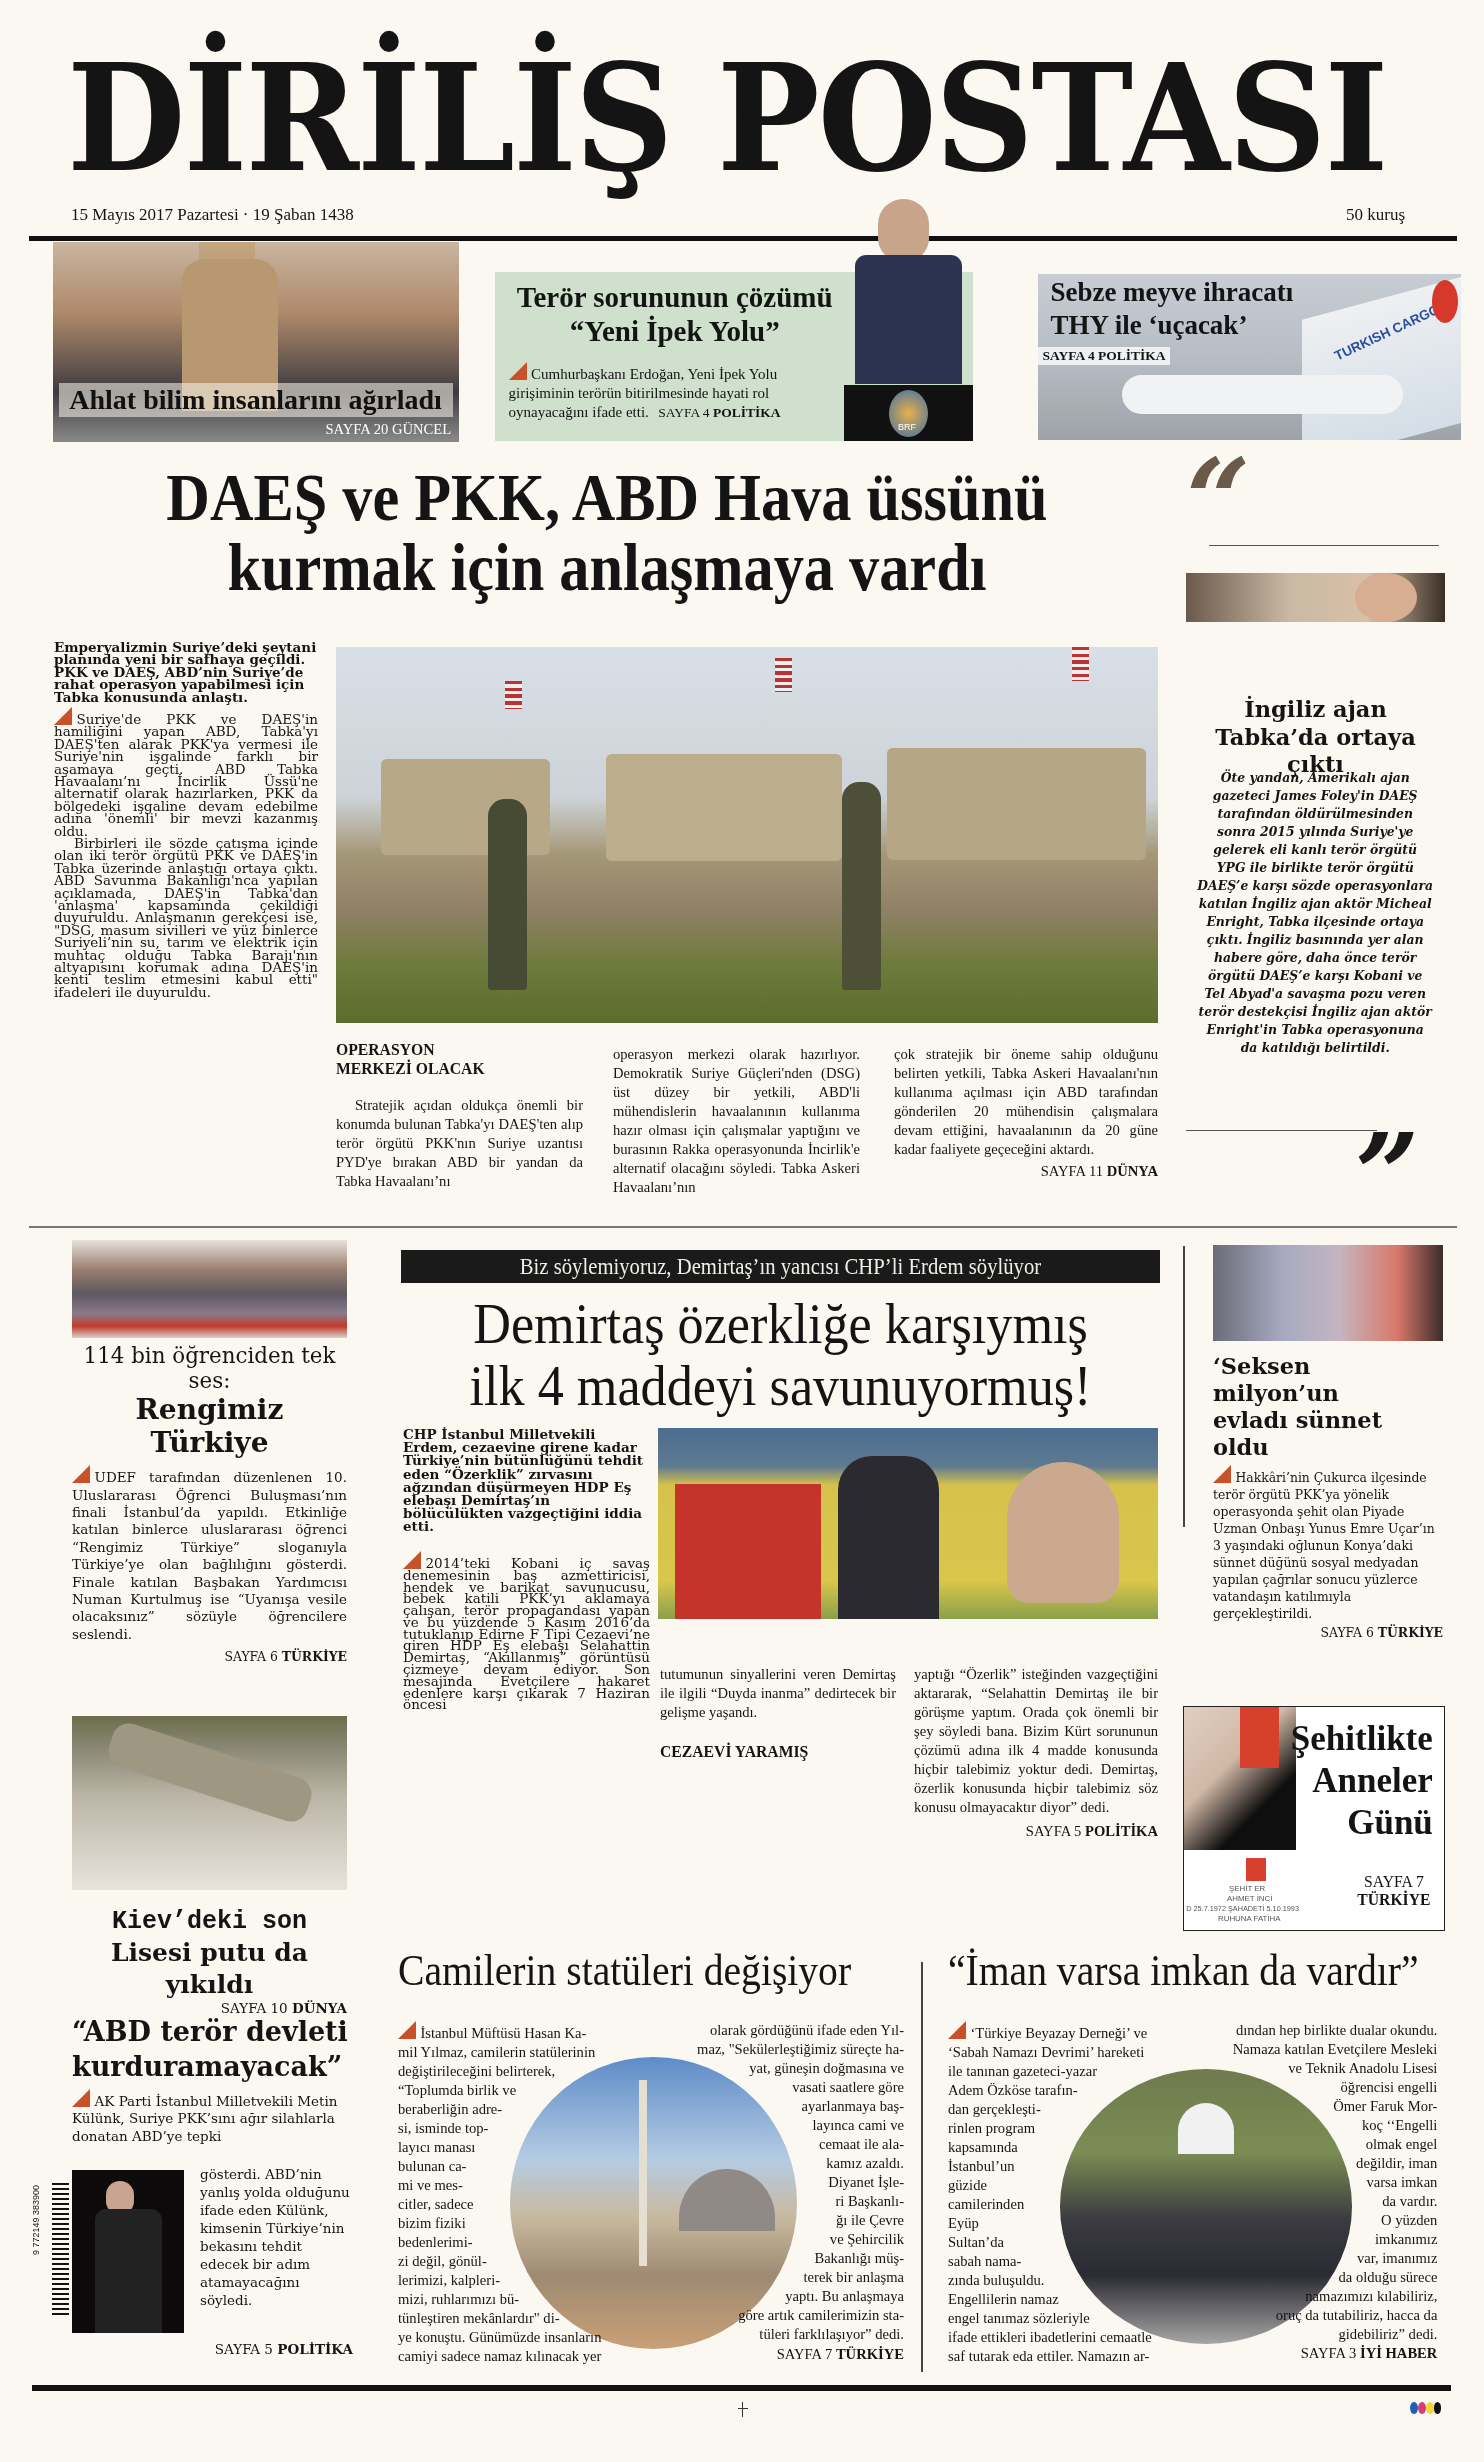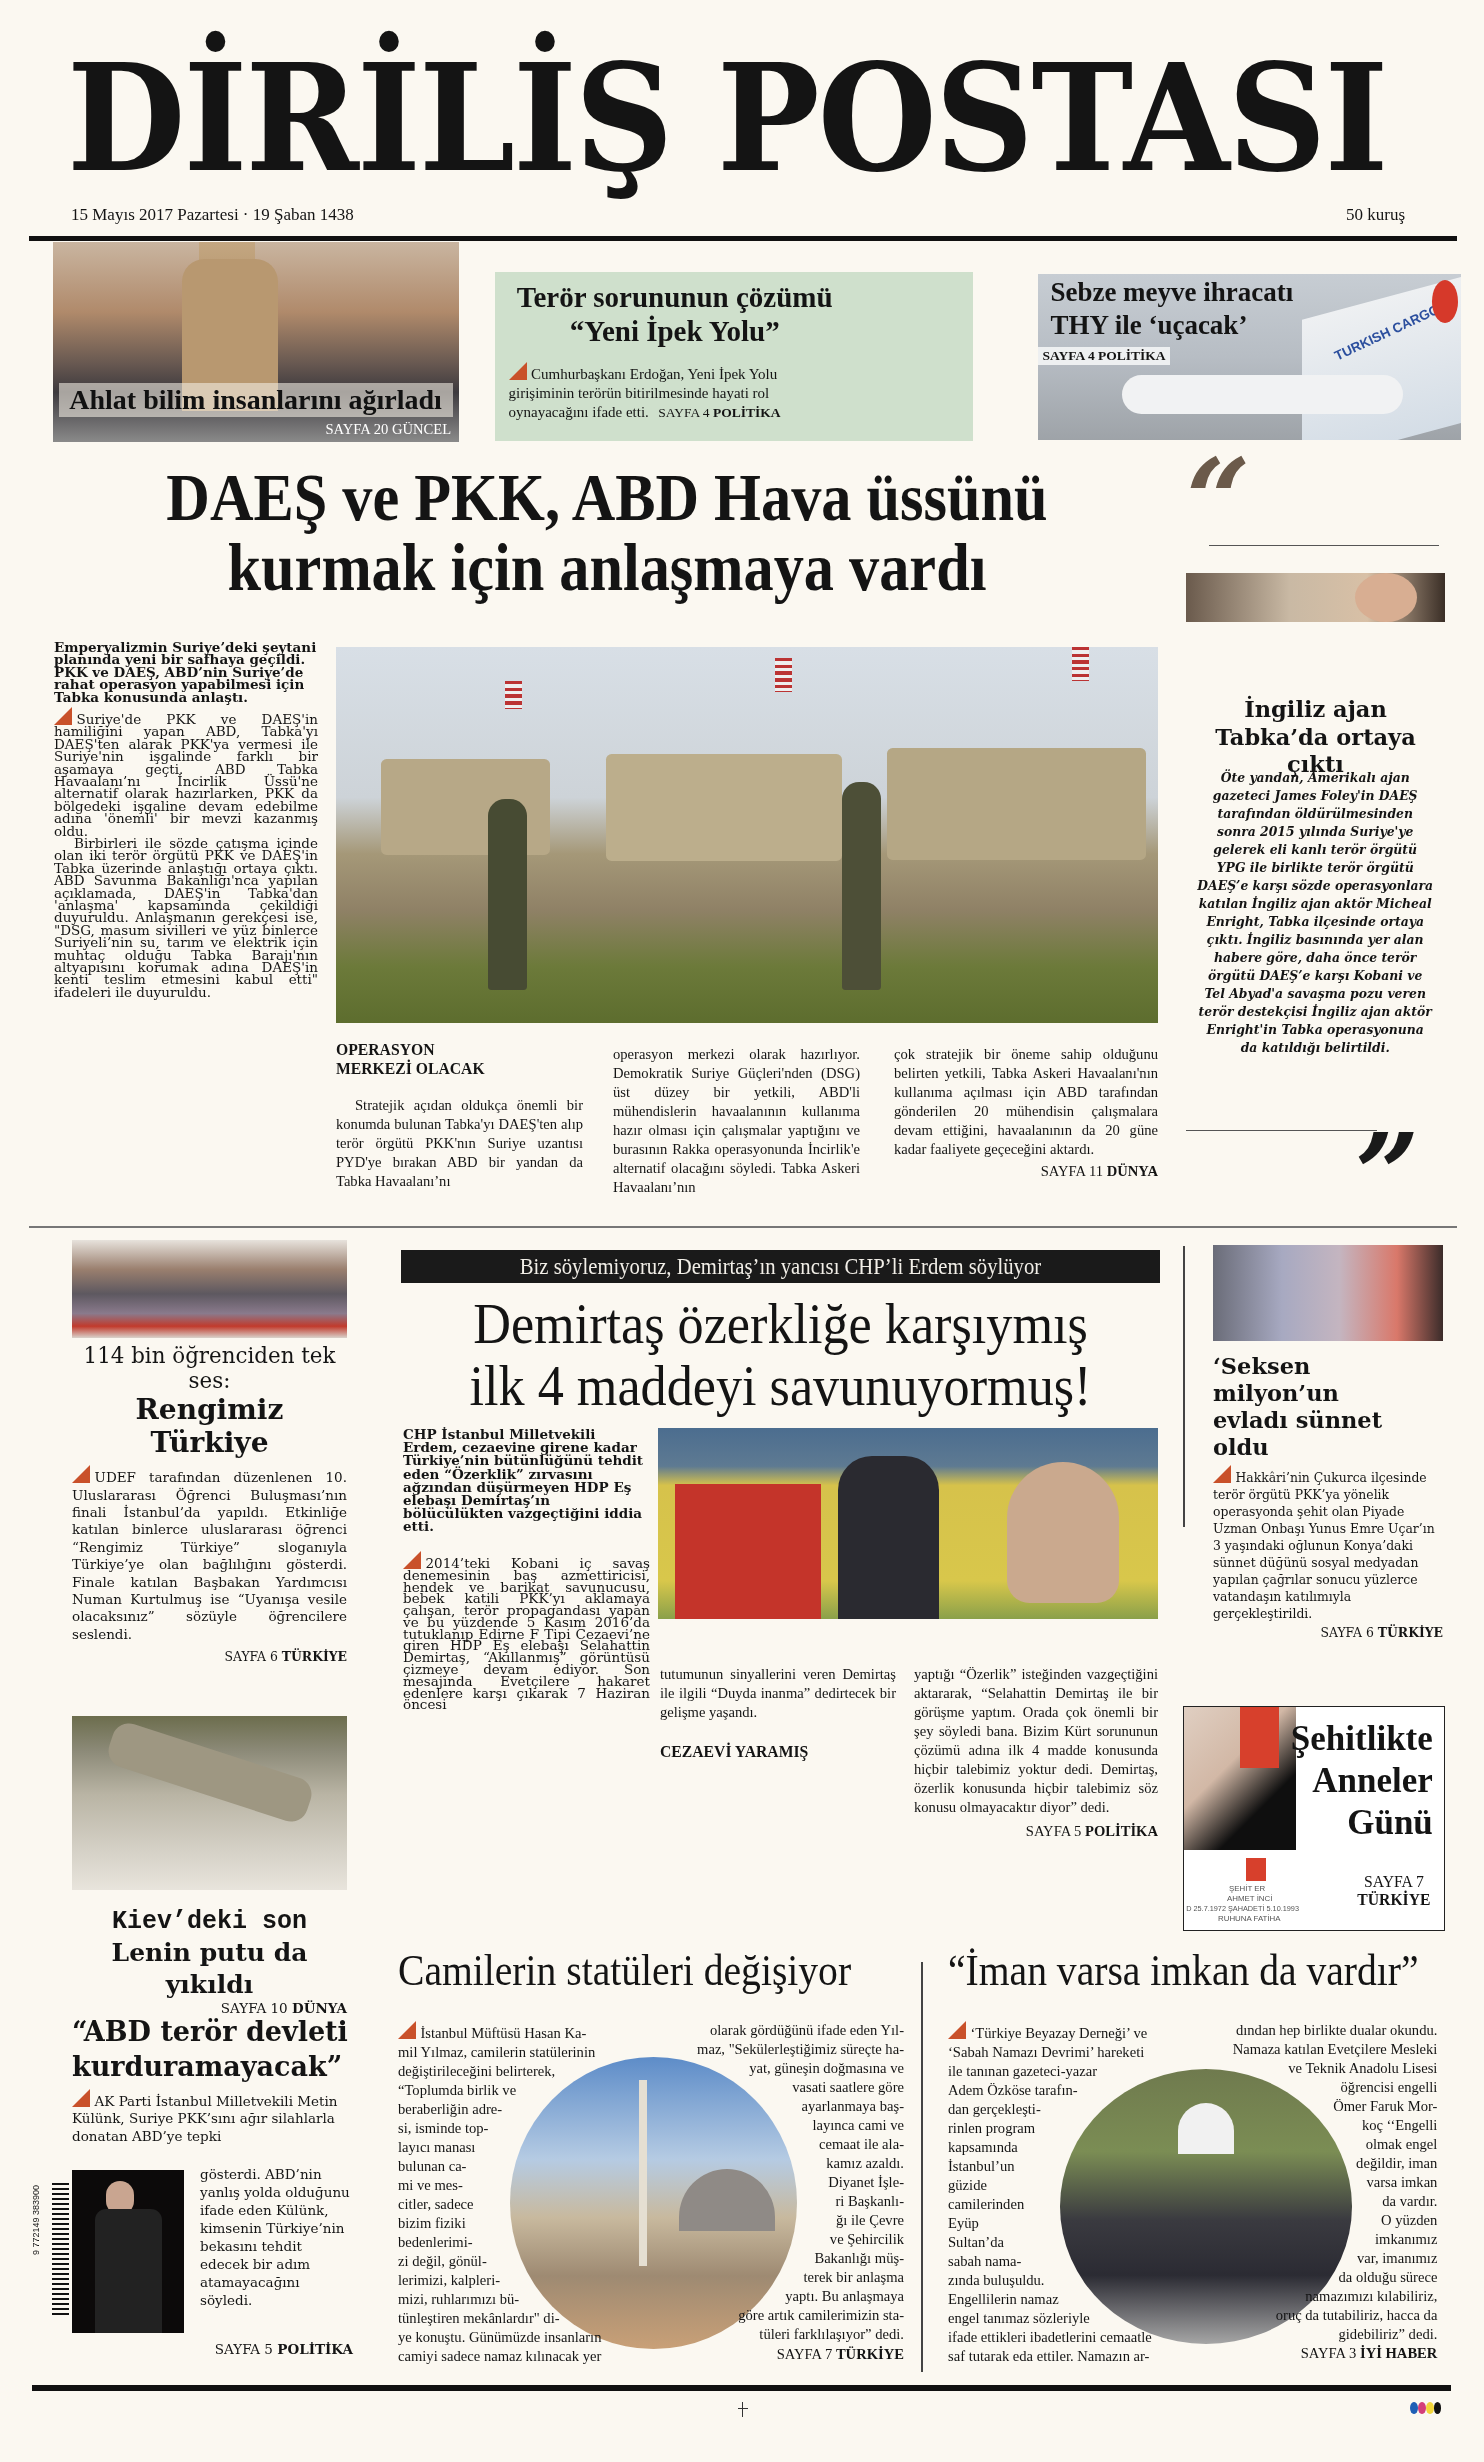--- a/index.html
+++ b/index.html
@@ -35,20 +35,28 @@
   <div style="position:absolute;right:7.9px;top:179px;font-size:14.6px;color:#fff;">SAYFA 20 GÜNCEL</div>
 </div>
 
 <div class="abs" style="left:495px;top:272px;width:478px;height:169px;background:#cfe0cc;">
   <div style="position:absolute;left:11.2px;top:7.9px;width:337px;text-align:center;font-weight:700;font-size:29px;line-height:34px;">Terör sorununun çözümü</div>
   <div style="position:absolute;left:11.2px;top:42px;width:337px;text-align:center;font-weight:700;font-size:29px;line-height:34px;">“Yeni İpek Yolu”</div>
   <div style="position:absolute;left:13.5px;top:90px;width:315px;font-size:15px;line-height:19px;">
     <span class="tri sm"></span><span>Cumhurbaşkanı Erdoğan, Yeni İpek Yolu girişiminin terörün bitirilmesinde hayati rol oynayacağını ifade etti.</span>
     <span class="sayfa" style="font-size:13.5px;margin-left:5.6px;"><span>SAYFA 4</span> <b>POLİTİKA</b></span>
   </div>
+  <div class="photo" style="left:349px;top:-73px;width:129px;height:242px;">
+    <div style="position:absolute;left:34px;top:0;width:51px;height:62px;border-radius:25px 25px 22.5px 22.5px;background:#c8a48a;"></div>
+    <div style="position:absolute;left:11.2px;top:56px;width:107px;height:129px;background:#2a3450;border-radius:11.2px 11.2px 0 0;"></div>
+    <div style="position:absolute;left:0;top:186px;width:129px;height:56px;background:#111;">
+      <div style="position:absolute;left:45px;top:4.5px;width:39px;height:47px;border-radius:50%;background:radial-gradient(circle,#e9b04a,#3b6ea5);"></div>
+      <div style="position:absolute;left:54px;top:37px;font-size:9px;color:#fff;font-family:'Liberation Sans',sans-serif;">BRF</div>
+    </div>
+  </div>
 </div>
 
 <div class="abs" style="left:1038px;top:274px;width:423px;height:166px;background:linear-gradient(180deg,#c7cdd3 0%,#b7bdc4 50%,#9ea3a8 100%);overflow:hidden;">
   <div style="position:absolute;left:264px;top:22.5px;width:169px;height:146px;background:linear-gradient(#eef0f2,#d4dde6);transform:skewY(-15deg);"></div>
   <div style="position:absolute;left:292px;top:51px;font-family:'Liberation Sans',sans-serif;font-weight:700;font-size:13.5px;color:#2c4f9e;transform:rotate(-25deg);">TURKISH CARGO</div>
   <div style="position:absolute;left:394px;top:5.6px;width:26px;height:43px;border-radius:50%;background:#d6392a;"></div>
   <div style="position:absolute;left:84px;top:101px;width:281px;height:39px;background:#f1f2f3;border-radius:22.5px;"></div>
   <div style="position:absolute;left:12.4px;top:2.2px;font-weight:700;font-size:27px;line-height:33px;">Sebze meyve ihracatı</div>
   <div style="position:absolute;left:12.4px;top:35px;font-weight:700;font-size:27px;line-height:33px;">THY ile ‘uçacak’</div>
   <div style="position:absolute;left:0;top:73px;padding:1.1px 4.5px;background:#eef0f1;font-weight:700;font-size:13.5px;">SAYFA 4 POLİTİKA</div>
@@ -108,21 +116,21 @@
     <span class="tri sm"></span><span>UDEF tarafından düzenlenen 10. Uluslararası Öğrenci Buluşması’nın finali İstanbul’da yapıldı. Etkinliğe katılan binlerce uluslararası öğrenci “Rengimiz Türkiye” sloganıyla Türkiye’ye olan bağlılığını gösterdi. Finale katılan Başbakan Yardımcısı Numan Kurtulmuş ise “Uyanışa vesile olacaksınız” sözüyle öğrencilere seslendi.</span>
   </div>
   <div class="sayfa wide" style="font-size:12.4px;margin-top:5.6px;"><span>SAYFA 6</span> <b>TÜRKİYE</b></div>
 </div>
 
 <div class="abs" style="left:72px;top:1716px;width:275px;">
   <div class="photo" style="position:relative;width:275px;height:174px;background:linear-gradient(180deg,#6c6d4d 0%,#8c8a78 20%,#b9b4a4 45%,#d3cfc4 75%,#e8e4dc 100%);">
     <div style="position:absolute;left:34px;top:34px;width:208px;height:45px;background:#9e9782;transform:rotate(18deg);border-radius:17px;"></div>
   </div>
   <div style="text-align:center;font-family:Liberation Mono, monospace;font-weight:700;font-size:25px;line-height:31.5px;margin-top:15.7px;">Kiev’deki son</div>
-  <div style="text-align:center;font-family:'DejaVu Serif',serif;font-weight:700;font-size:25px;line-height:31.5px;">Lenin putu da yıkıldı</div>
+  <div style="text-align:center;font-family:'DejaVu Serif',serif;font-weight:700;font-size:25px;line-height:31.5px;">Lisesi putu da yıkıldı</div>
   <div class="sayfa wide" style="font-size:13.5px;"><span>SAYFA 10</span> <b>DÜNYA</b></div>
 </div>
 
 <div class="abs" style="left:72px;top:2014px;width:281px;height:354px;">
   <div style="font-family:'DejaVu Serif',serif;font-weight:700;font-size:27px;line-height:35px;">“ABD terör devleti</div>
   <div style="font-family:'DejaVu Serif',serif;font-weight:700;font-size:27px;line-height:35px;">kurduramayacak”</div>
   <div class="wide" style="font-size:13.5px;line-height:18px;margin-top:4.5px;">
     <span class="tri sm"></span><span>AK Parti İstanbul Milletvekili Metin Külünk, Suriye PKK’sını ağır silahlarla donatan ABD’ye tepki</span>
   </div>
   <div style="position:absolute;left:-20px;top:169px;width:17px;height:135px;background:repeating-linear-gradient(180deg,#111 0 1.7px,#fbf8f1 1.7px 2.8px,#111 2.8px 3.4px,#fbf8f1 3.4px 5px);"></div>

